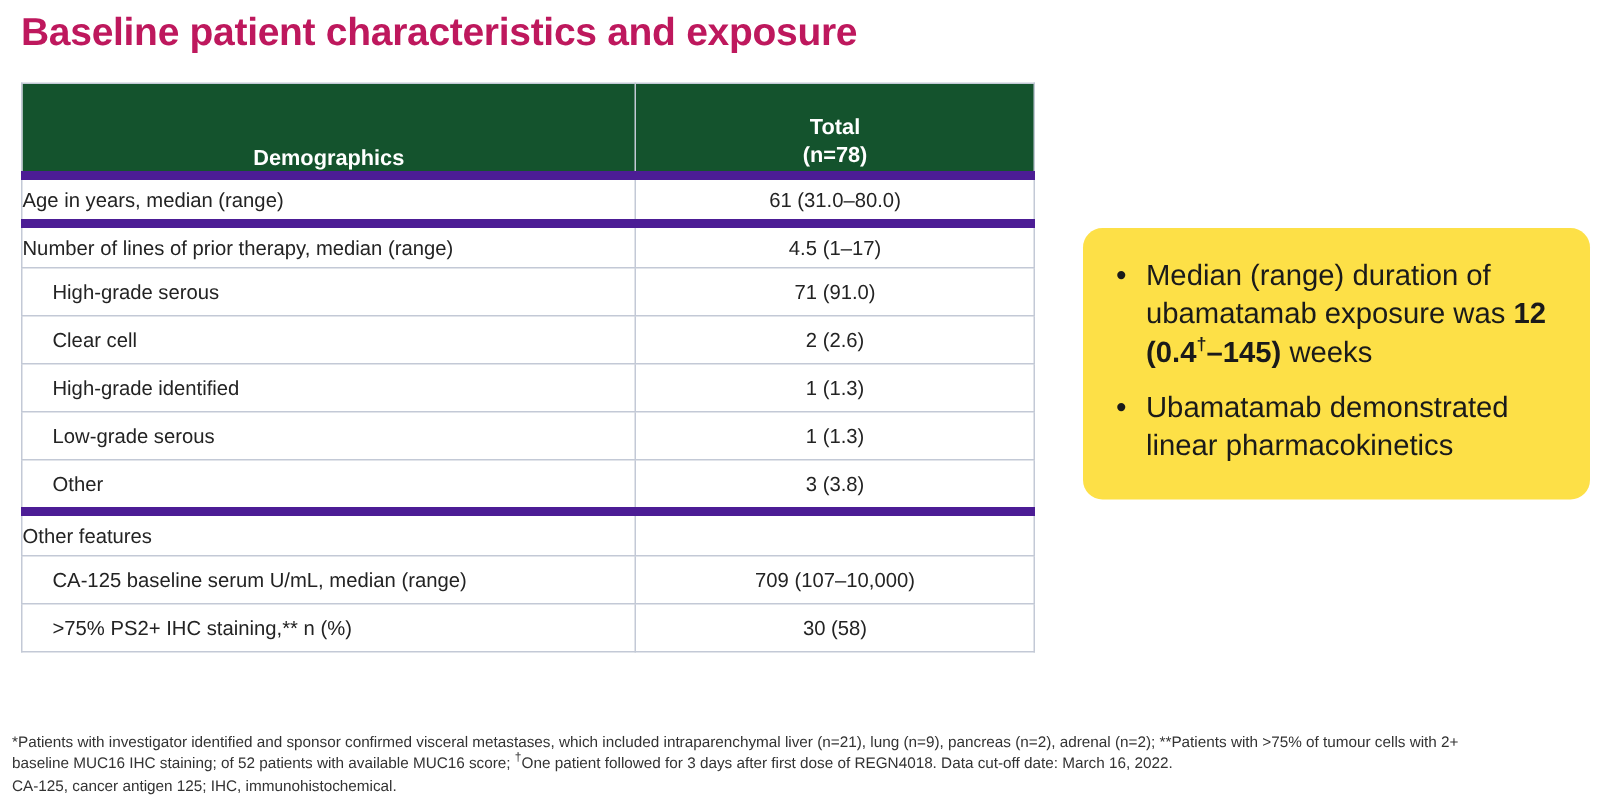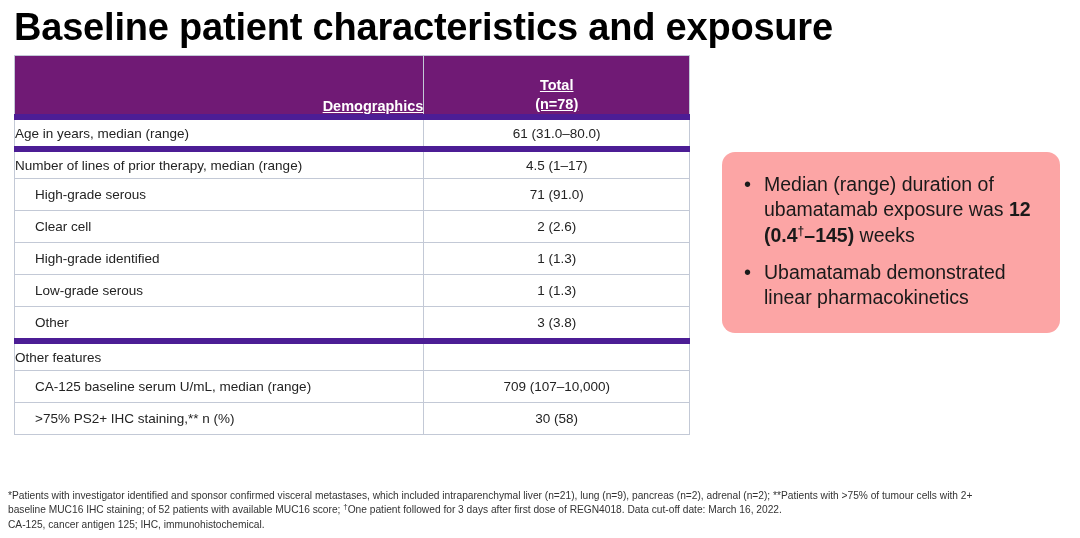--- a/index.html
+++ b/index.html
@@ -20,23 +20,23 @@
     position: relative;
     width: 1080px;
     height: 538px;
     box-sizing: border-box;
   }
 
   .slide-title {
     position: absolute;
     left: 14px;
     top: 6px;
-    font-size: 38px;
+    font-size: 26px;
     font-weight: bold;
-    color: #000000;
+    color: #be185d;
     letter-spacing: -0.2px;
     white-space: nowrap;
   }
 
   
   .table-wrap {
     position: absolute;
     left: 14px;
     top: 55px;
     width: 676px;
@@ -46,30 +46,29 @@
     width: 100%;
     table-layout: fixed;
     font-size: 13.5px;
   }
   table.data th,
   table.data td {
     border: 1px solid #c3c9d6;
     padding: 0;
   }
   thead th {
-    background: #701a75;
+    background: #14532d;
     color: #ffffff;
     font-weight: bold;
     vertical-align: bottom;
     border: 1px solid #2d3b69;
     height: 58px;
-    text-decoration: underline;
   }
   th.col-demographics {
-    text-align: right;
+    text-align: center;
     padding: 0 0 9px 12px;
     font-size: 14.5px;
     width: 60.5%;
   }
   th.col-total {
     text-align: center;
     padding: 10px 0 9px 0;
     font-size: 14.5px;
     line-height: 1.32;
   }
@@ -97,21 +96,21 @@
     height: 31px;
   }
 
   
   .callout {
     position: absolute;
     left: 722px;
     top: 152px;
     width: 338px;
     box-sizing: border-box;
-    background: #fca5a5;
+    background: #fde047;
     border-radius: 13px;
     padding: 20px 18px 22px 20px;
   }
   .callout ul {
     list-style: none;
     margin: 0;
     padding: 0;
   }
   .callout li {
     position: relative;

